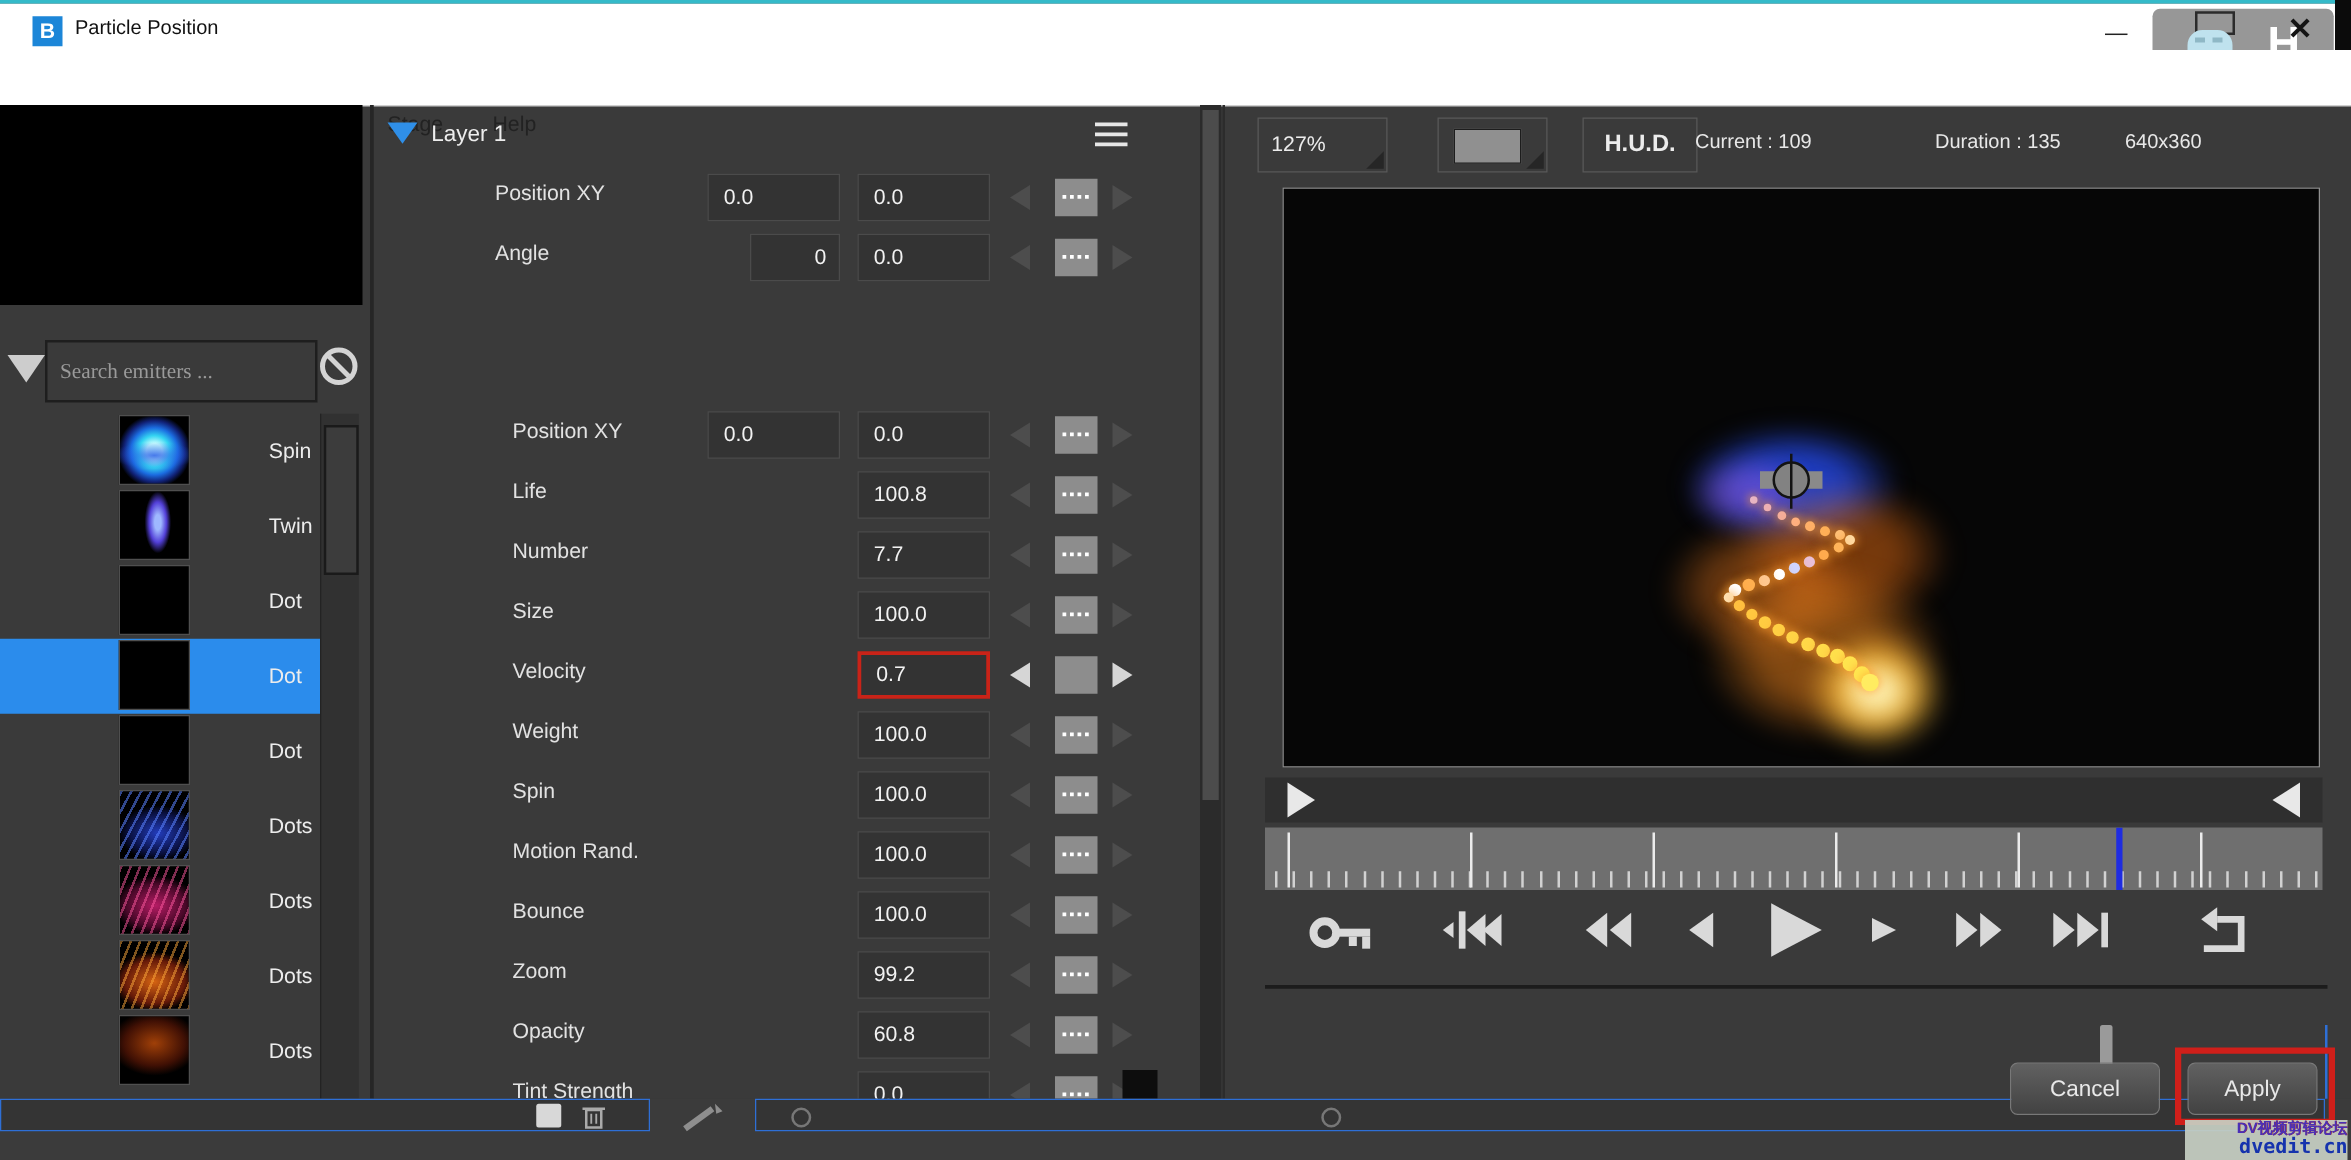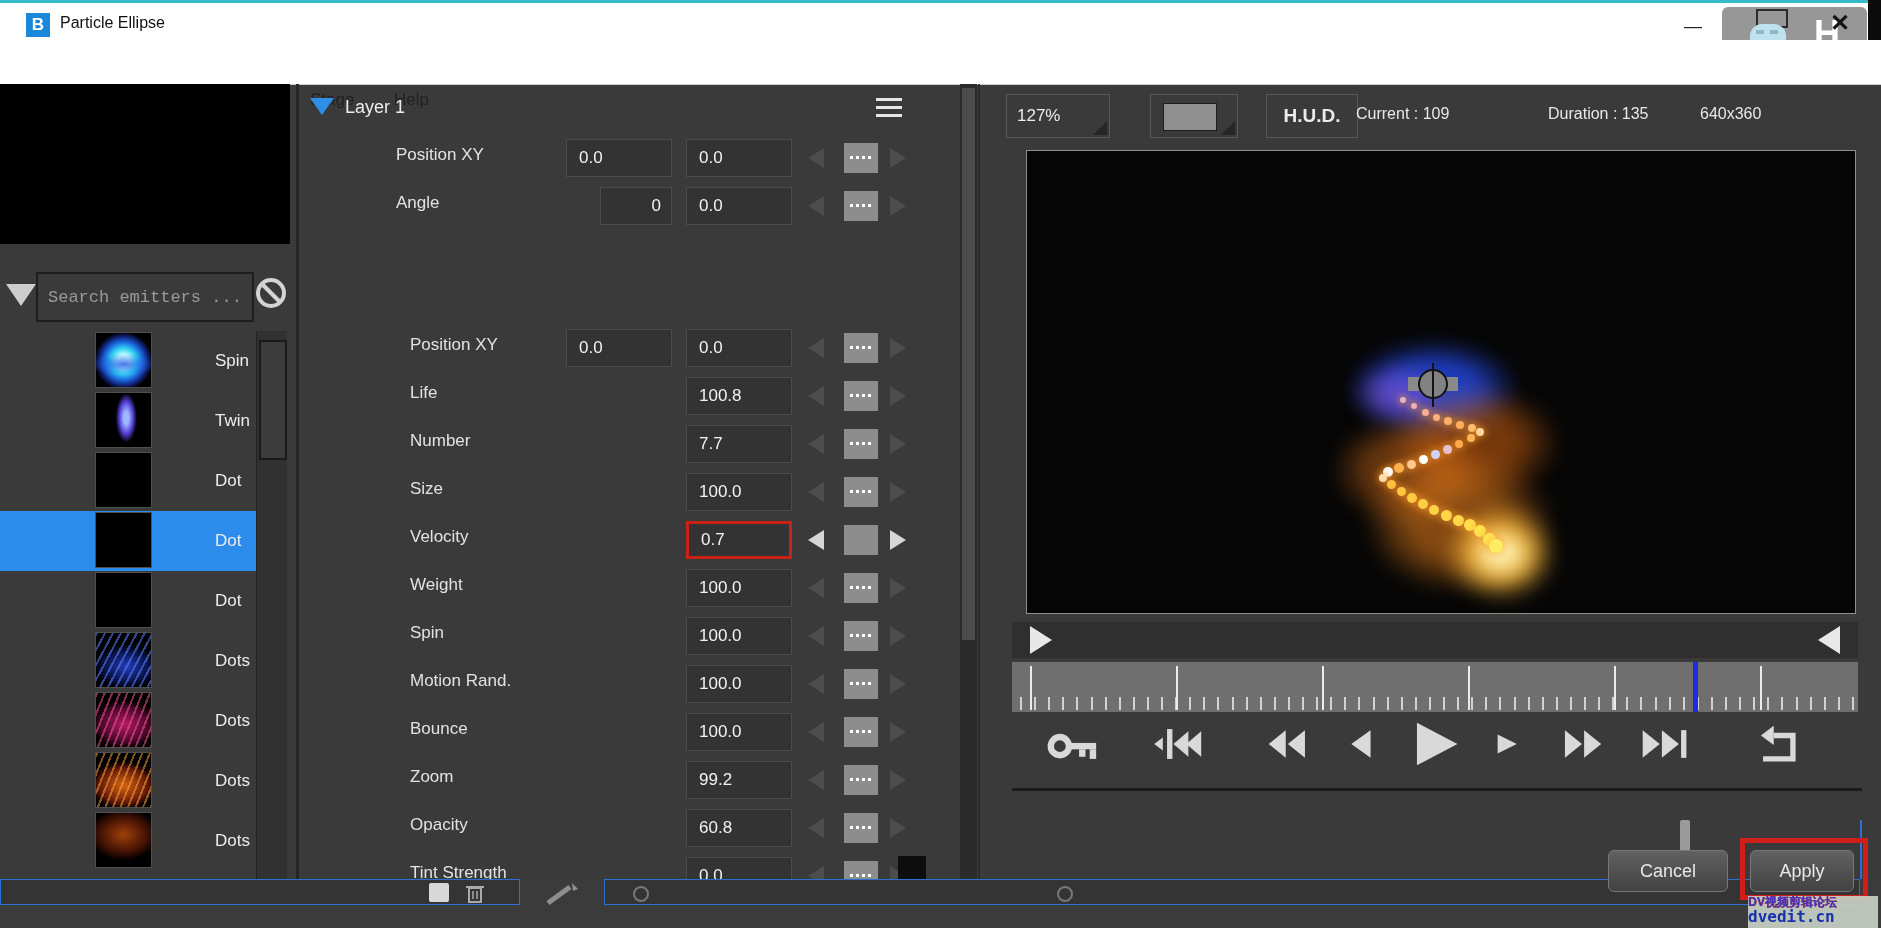--- a/index.html
+++ b/index.html
@@ -25,21 +25,21 @@
   .closex{left:1830px;top:6px;font-size:24px;color:#141414;font-weight:bold;}
   .rightsliver{left:1868px;top:0;width:13px;height:66px;background:#0b0b0b;}
   .menubar{left:0;top:40px;width:1881px;height:44px;background:#ffffff;border-bottom:1px solid #cfcfcf;}
   .menuitem{top:50px;font-size:17px;color:#222;}
   
   .leftblack{left:0;top:84px;width:290px;height:160px;background:#000;}
   .libtri{left:6px;top:284px;width:0;height:0;border-left:15px solid transparent;
           border-right:15px solid transparent;border-top:22px solid #cdcdcd;}
   .searchbox{left:36px;top:272px;width:214px;height:46px;background:#3a3a3a;border:2px solid #1e1e1e;}
   .searchbox input{width:100%;height:100%;background:transparent;border:none;outline:none;
-          color:#fdba74;font-size:17px;padding:0 10px;font-family:Liberation Mono, monospace;}
+          color:#fdba74;font-size:17px;padding:0 10px;font-family:Liberation Serif, serif;}
   .searchbox input::placeholder{color:#9a9a9a;}
   .clearbtn{left:254px;top:276px;width:36px;height:36px;}
   #emitter-list{left:0;top:331px;width:256px;height:548px;overflow:hidden;}
   .em-row{position:absolute;left:0;width:256px;height:60px;}
   .em-row.sel{background:#2b8cec;}
   .em-thumb{position:absolute;left:95px;top:1px;width:57px;height:56px;background:#000;
             border:1px solid #4f4f4f;box-sizing:border-box;}
   .em-label{position:absolute;left:215px;top:0;width:41px;height:60px;line-height:60px;
             color:#ececec;font-size:17px;white-space:nowrap;overflow:hidden;}
   .lib-scroll{left:256px;top:331px;width:30px;height:548px;background:#313131;border-left:1px solid #232323;}
@@ -133,33 +133,33 @@
   .bluebox2{position:absolute;left:604px;top:0;width:1256px;height:26px;border:1px solid #2e6fd6;
             box-sizing:border-box;background:#343434;}
   .bluevline{left:1860px;top:820px;width:2px;height:108px;background:#2e6fd6;z-index:39;}
   .pageicon{position:absolute;left:428px;top:3px;width:20px;height:19px;background:#d8d8d8;border-radius:2px;}
   .dimcircle{position:absolute;width:12px;height:12px;border:2px solid #777;border-radius:50%;}
   .footbtn{position:absolute;top:850px;height:42px;background:linear-gradient(#616161,#424242);
            border:1px solid #787878;border-radius:6px;box-sizing:border-box;color:#e8e8e8;
            font-size:18px;display:flex;align-items:center;justify-content:center;z-index:50;}
   .redbox{left:1740px;top:838px;width:128px;height:62px;border:5px solid #d01f1a;box-sizing:border-box;z-index:45;}
   .watermark{left:1748px;top:896px;width:130px;height:32px;background:rgba(198,207,195,.93);z-index:55;
-           text-align:left;line-height:1.05;}
+           text-align:right;line-height:1.05;}
   .wm1{font-size:12px;font-weight:bold;color:#4a2fb8;text-shadow:0.5px 0 #a03030;}
   .wm2{font-size:16px;font-weight:bold;color:#1633ad;font-family:"DejaVu Sans Mono",monospace;}
 </style>
 </head>
 <body>
 
 <div id="app">
 
   <div class="abs topline"></div>
   <div class="abs titlebar">
     <div class="abs appicon">B</div>
-    <div class="abs apptitle">Particle Ellipse</div>
+    <div class="abs apptitle">Particle Position</div>
     <div class="abs minimize">—</div>
     <div class="abs overlaybox"></div>
     <div class="abs maxremnant"></div>
     <div class="abs mouseicon"></div>
     <div class="abs overlayletter">H</div>
     <div class="abs closex">✕</div>
   </div>
   <div class="abs rightsliver"></div>
 
   <div class="abs menubar">

